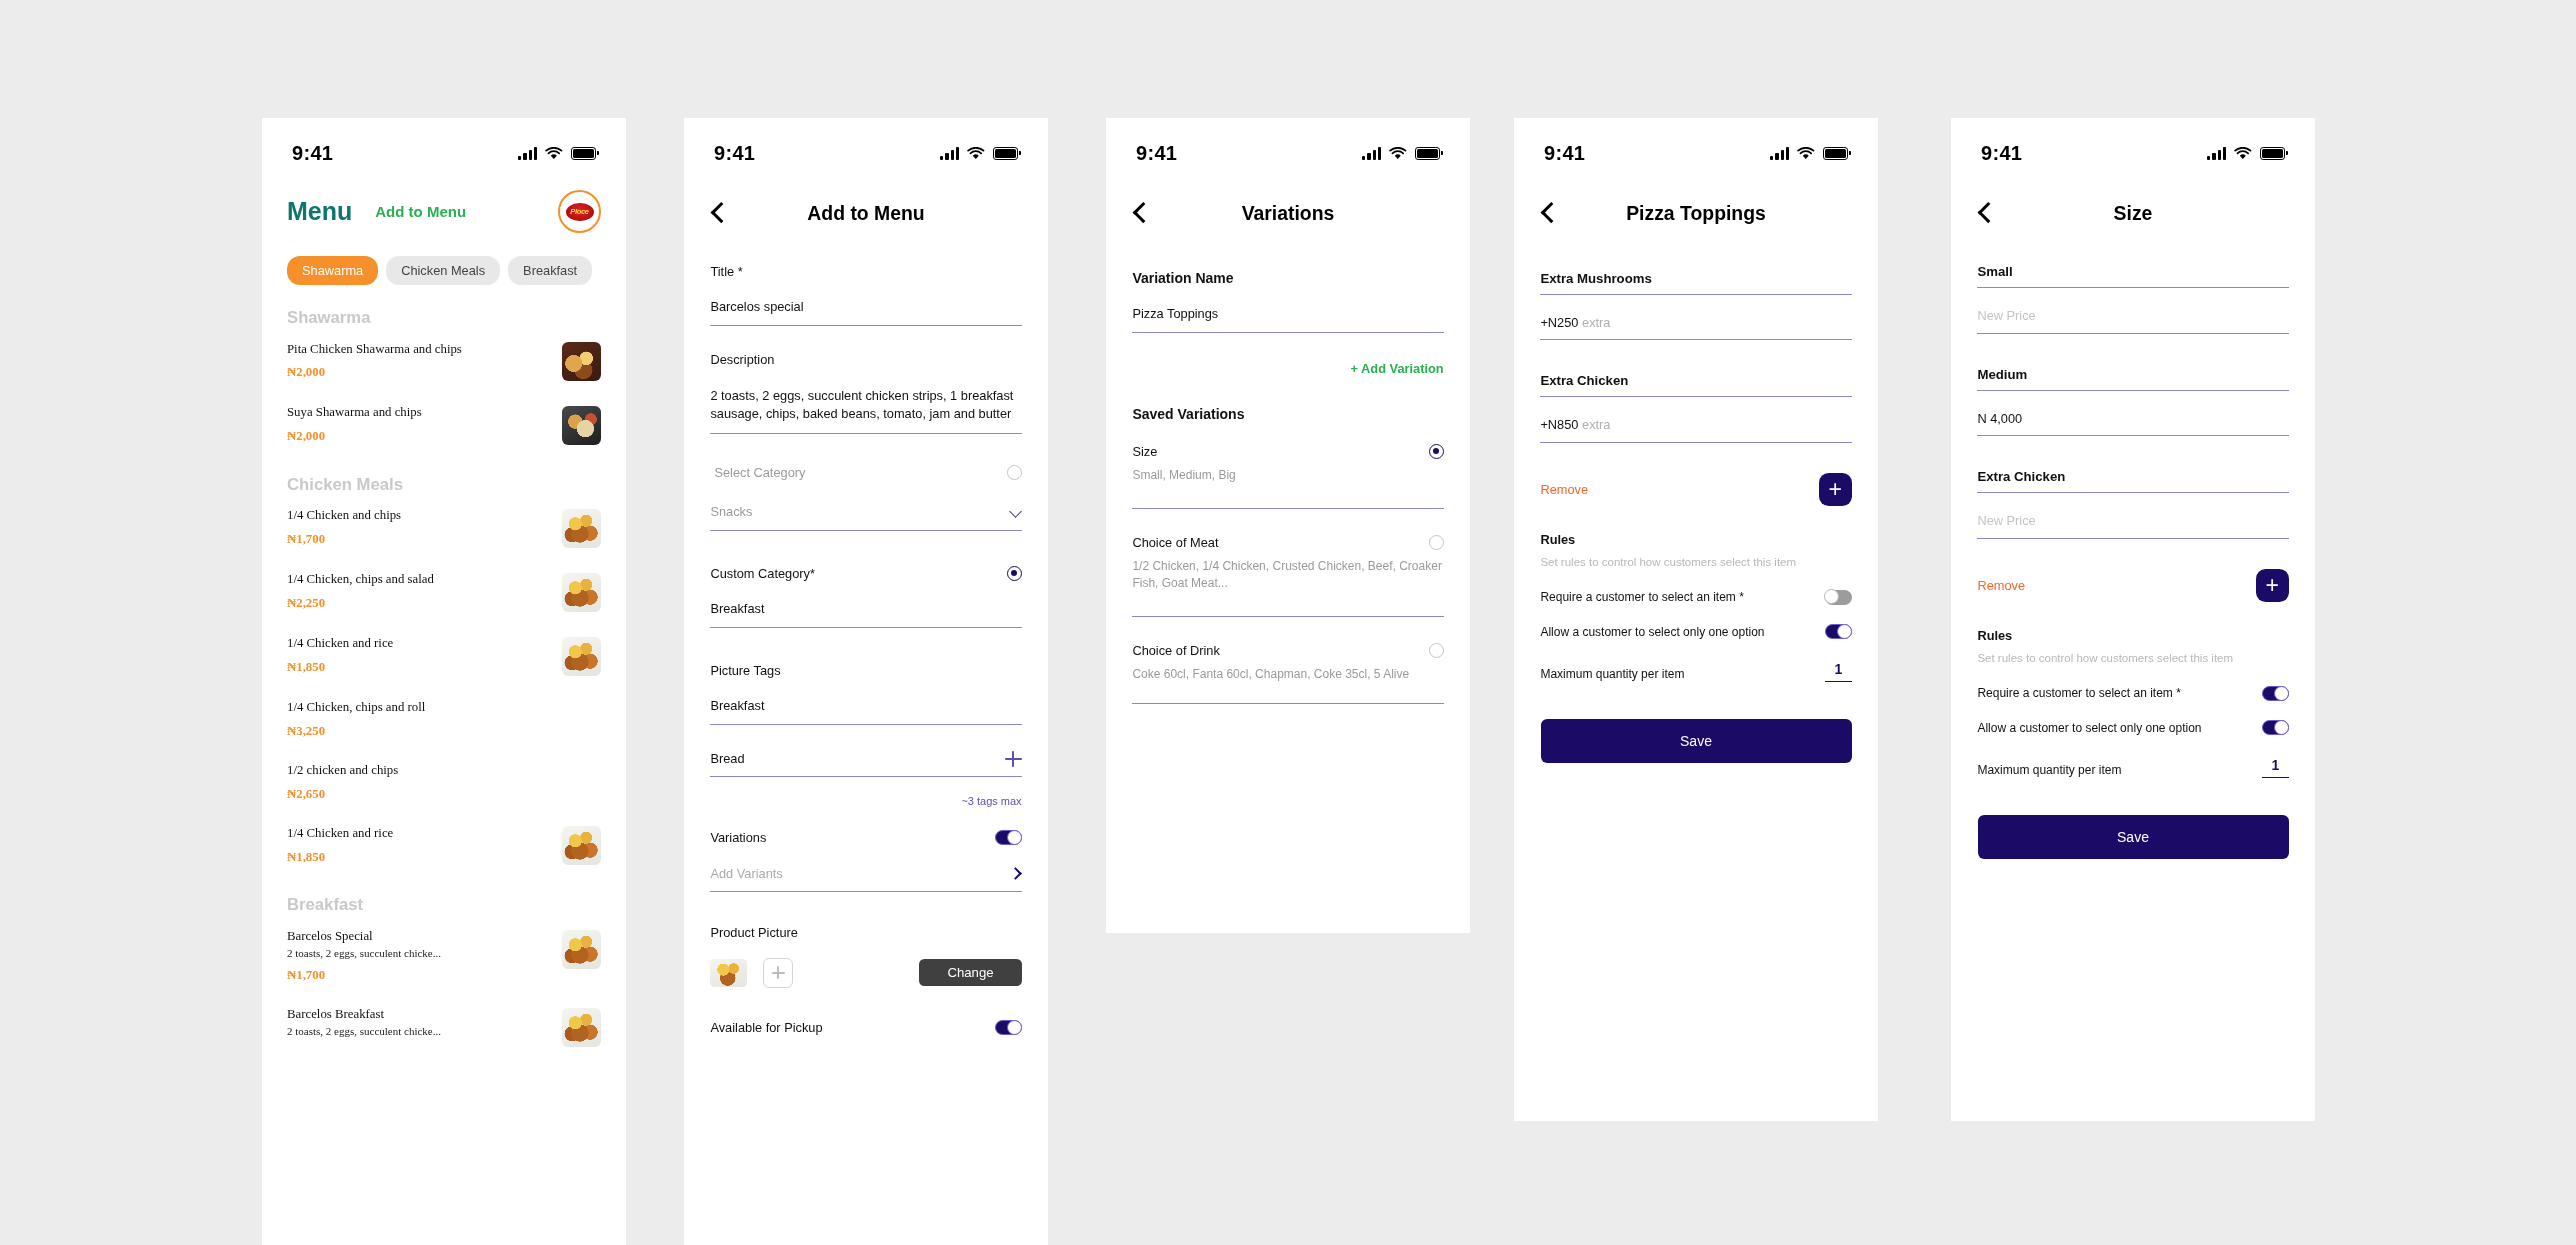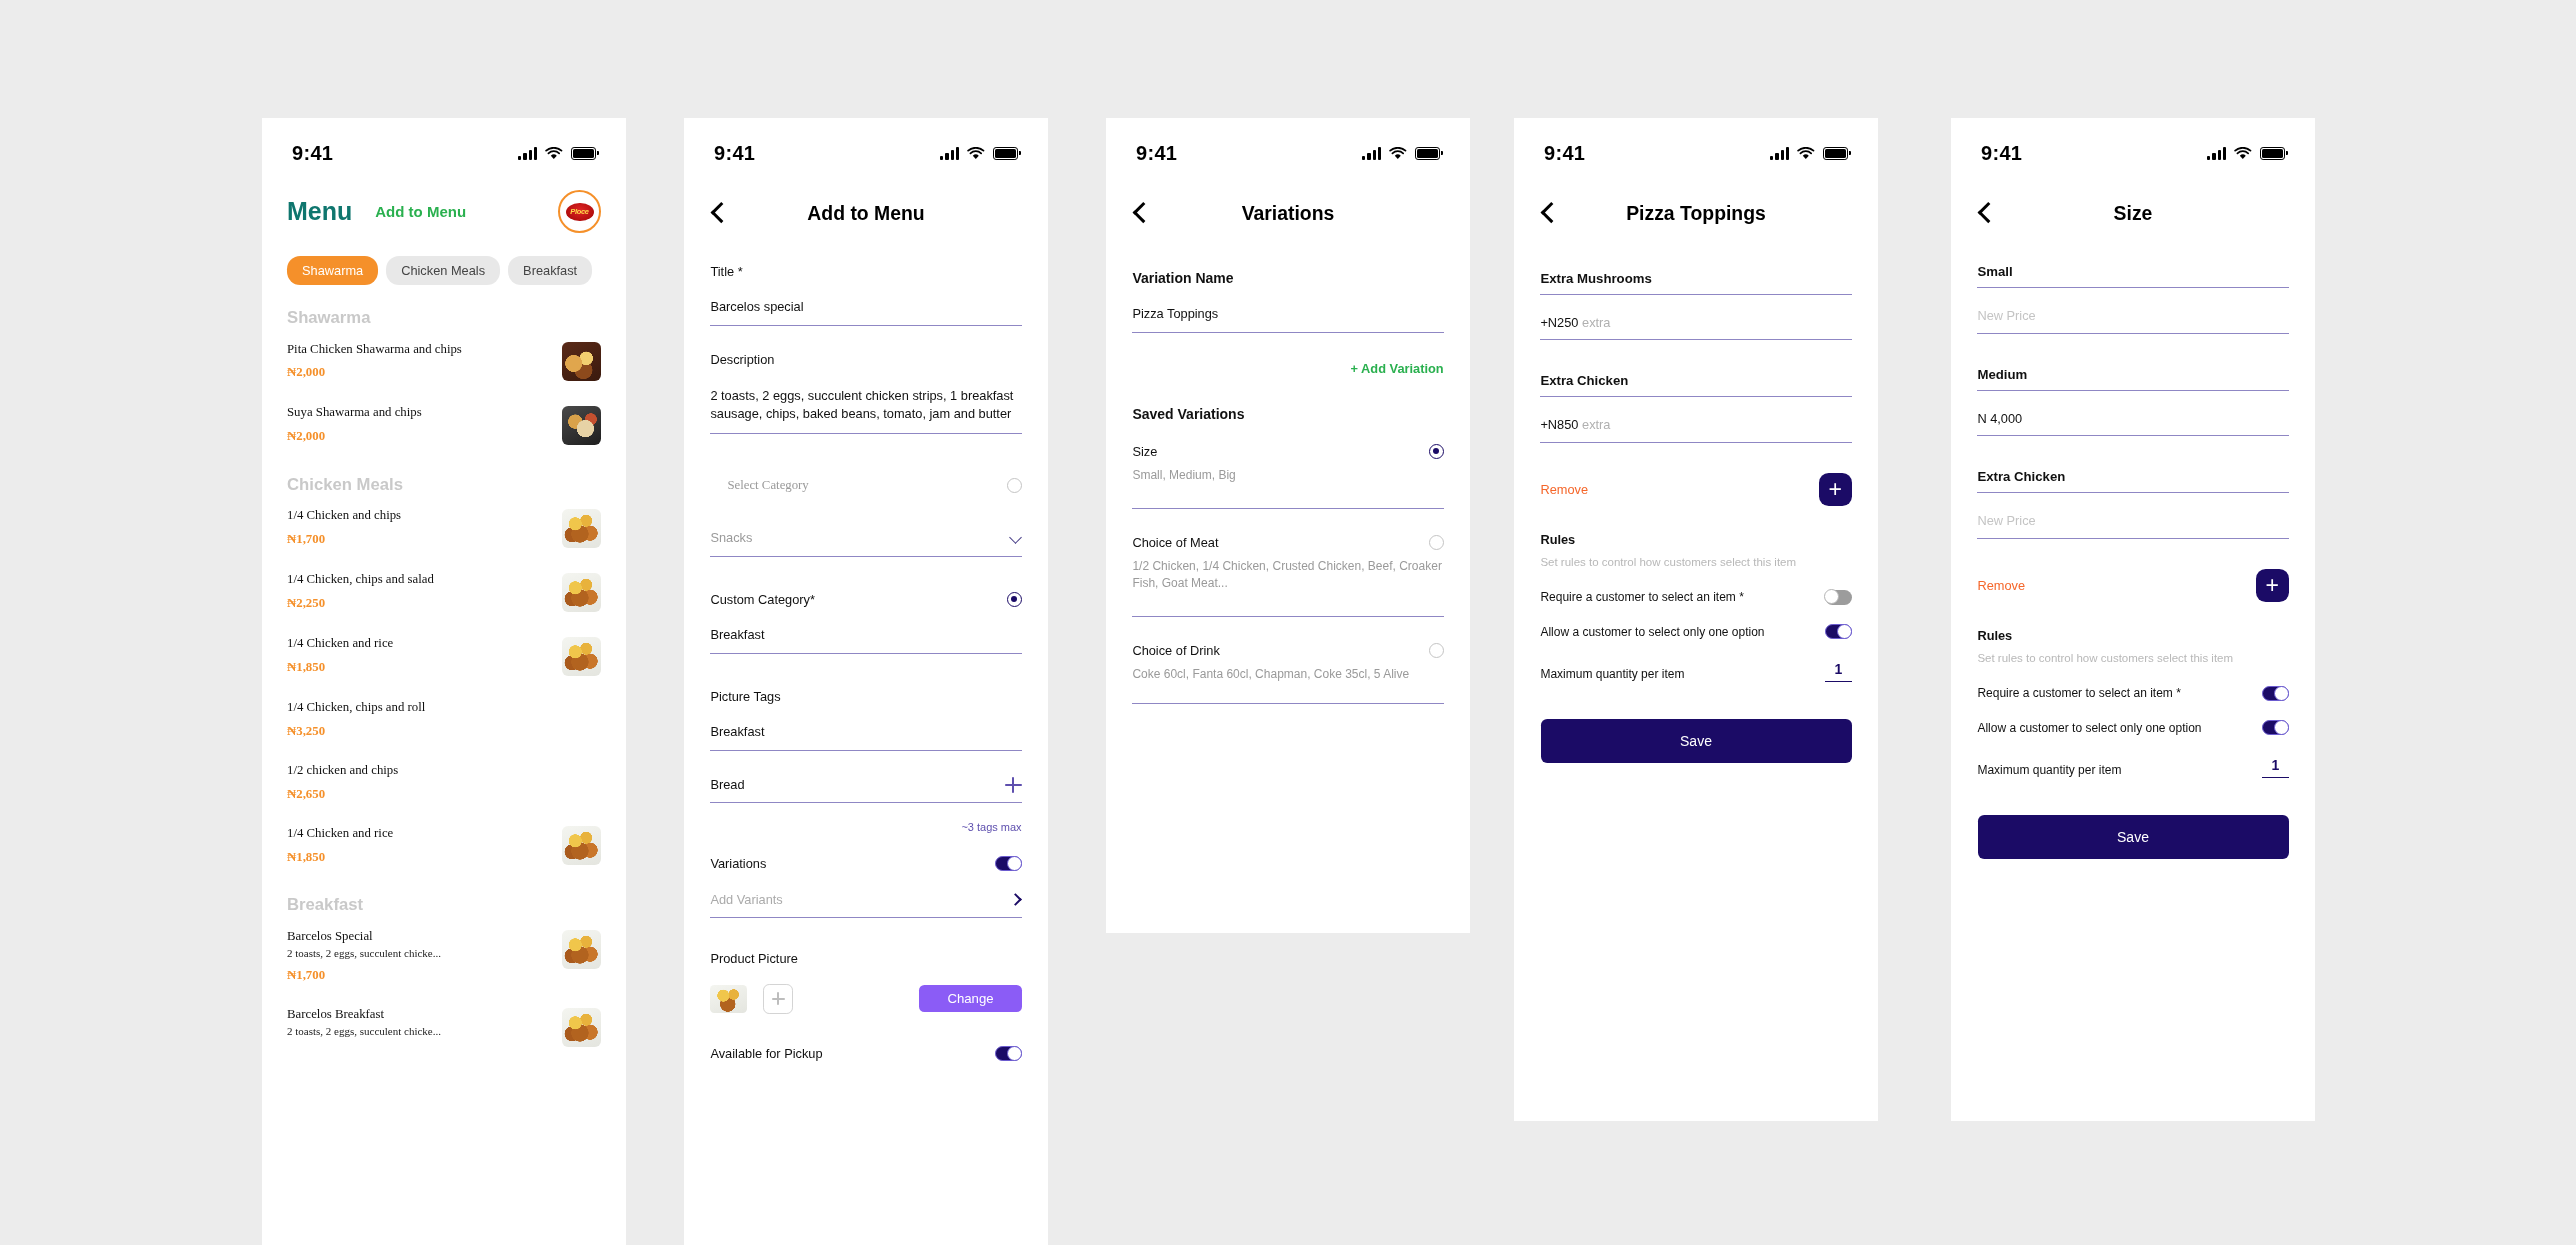--- a/index.html
+++ b/index.html
@@ -154,21 +154,21 @@
       linear-gradient(160deg,#f4f5f0,#e4e5df);
   }
   .pic-add{
     width:28px;height:28px;border:1.4px solid #d4d4d4;border-radius:6.2px;
     display:flex;align-items:center;justify-content:center;cursor:pointer;
   }
   .pic-add .plus-sm{width:13.2px;height:13.2px;}
   .pic-add .plus-sm::before{top:5.5px;width:13.2px;height:2.1px;background:#bdbdbd;}
   .pic-add .plus-sm::after{left:5.5px;height:13.2px;width:2.1px;background:#bdbdbd;}
   .btn-change{
-    margin-left:auto;background:#8b5cf6;color:#fff;border:none;border-radius:5.3px;
+    margin-left:auto;background:#404040;color:#fff;border:none;border-radius:5.3px;
     padding:6px 28px;font-size:13.2px;cursor:pointer;font-family:inherit;
   }
 
   
   .sect-title{font-size:14px;font-weight:bold;color:#111;margin-top:30px;}
   .sect-title.first{margin-top:32px;}
   .var-row{margin-top:22px;}
   .var-name{font-size:12.8px;color:#111;}
   .var-opts{font-size:12px;color:#9a9a9a;line-height:1.42;margin-top:8px;padding-bottom:24px;border-bottom:1.2px solid #8f87c4;}
   .add-variation{font-size:12.8px;font-weight:bold;color:#2ab04f;text-align:right;margin-top:28px;cursor:pointer;}
@@ -357,21 +357,21 @@
       <div class="fld-val">Barcelos special</div>
     </div>
 
     <div class="fld">
       <div class="fld-label">Description</div>
       <div class="fld-val multiline">2 toasts, 2 eggs, succulent chicken strips, 1 breakfast sausage, chips, baked beans, tomato, jam and butter</div>
     </div>
 
     <div class="fld">
       <div class="row-between">
-        <span class="fld-label muted" style="margin:17px;font-family:Liberation Serif, serif;">Select Category</span>
+        <span class="fld-label muted" style="margin:4px;">Select Category</span>
         <span class="radio"></span>
       </div>
       <div class="fld-val" style="margin-top:19.4px;text-align:right;">
         <span class="row-between" style="width:100%;">
           <span style="color:#9a9a9a;">Snacks</span>
           <span class="chev-down"></span>
         </span>
       </div>
     </div>
 

